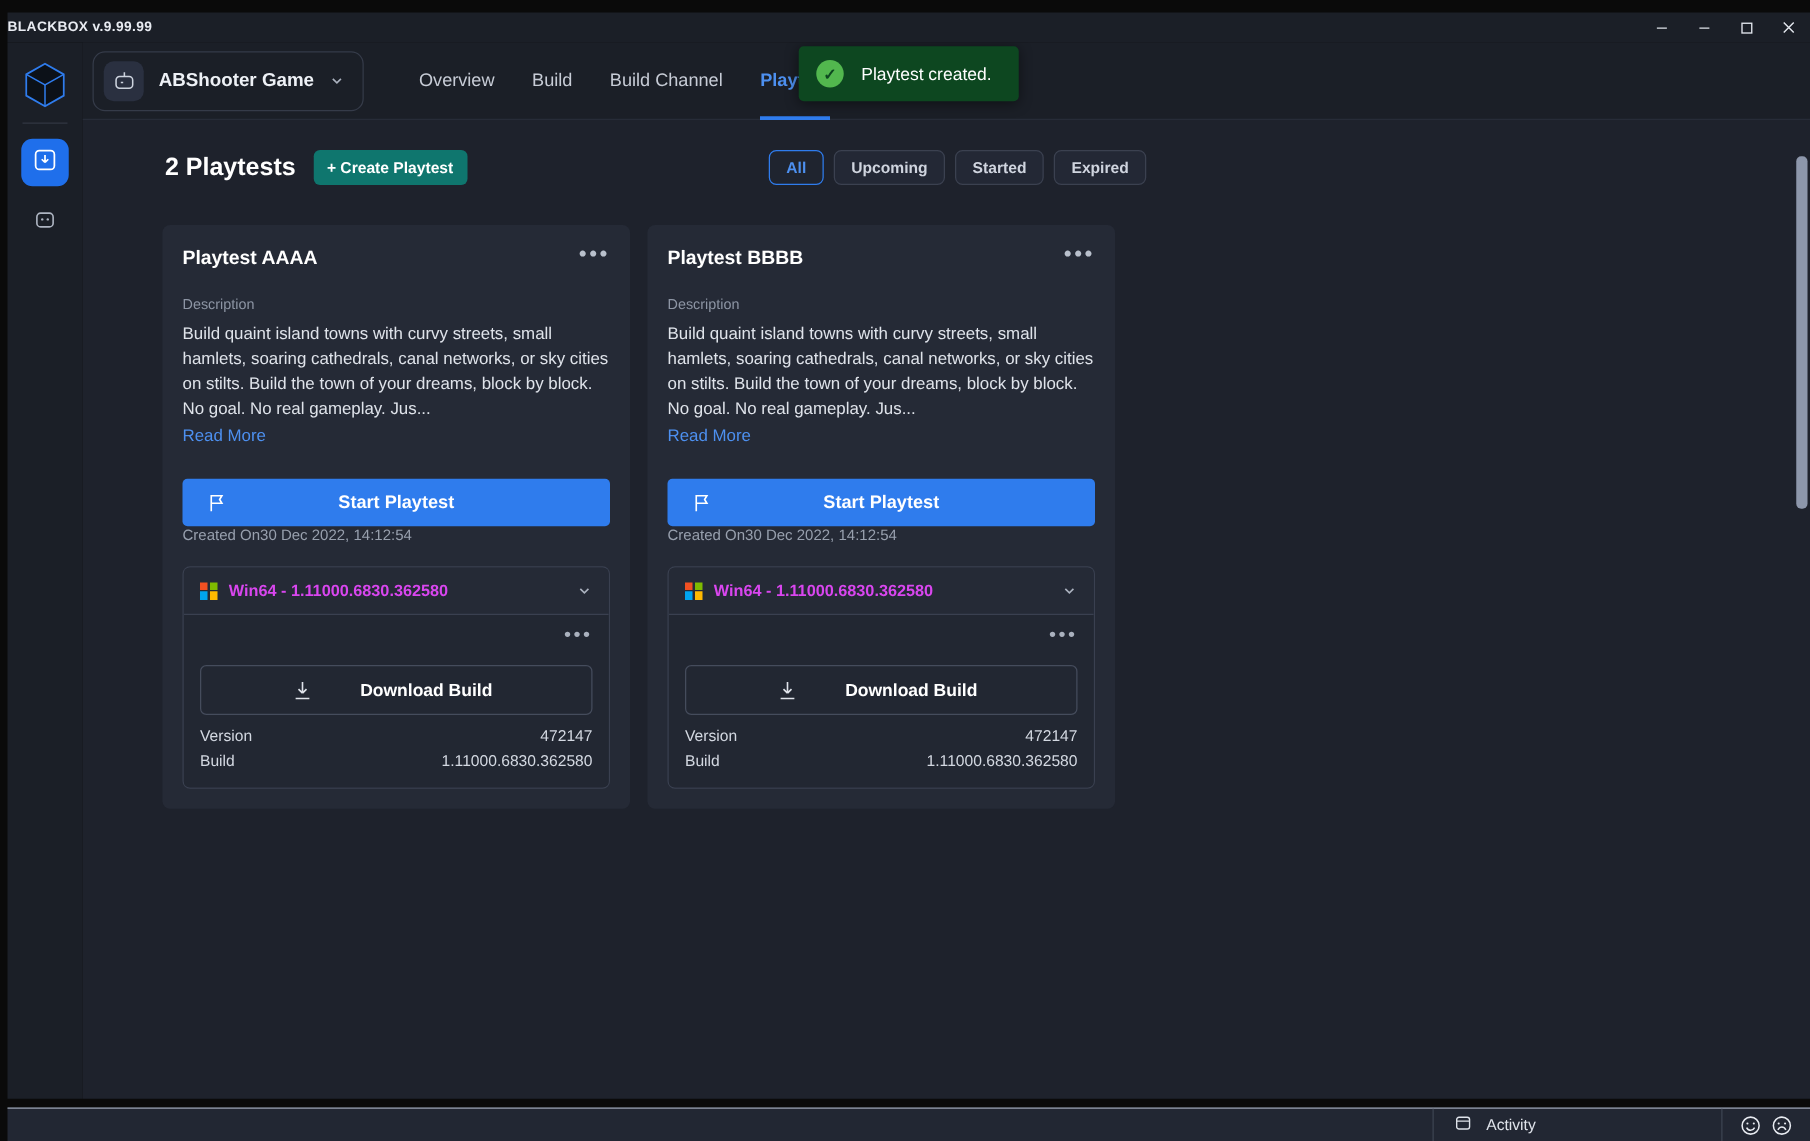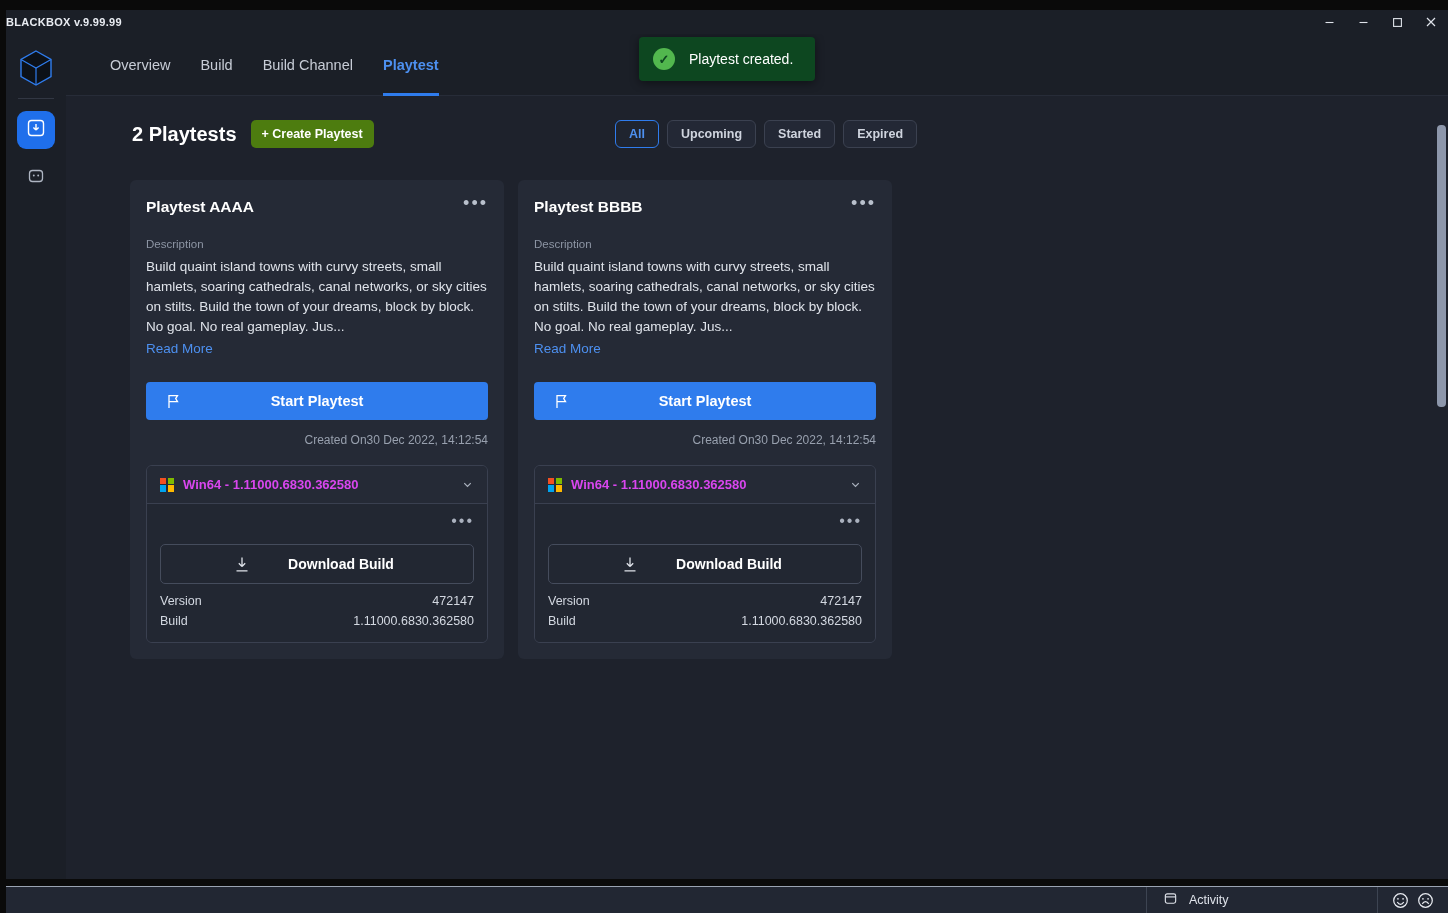--- a/index.html
+++ b/index.html
@@ -130,21 +130,21 @@
   .toast-text { font-size: 14px; color: #fff; }
 
   
   .content { position: relative; padding: 0 0 0 0; height: 783px; }
   .toolbar {
     display: flex; align-items: center;
     padding: 24px 0 0 66px; position: relative;
   }
   .count { font-size: 20px; font-weight: bold; color: #fff; }
   .create-btn {
-    margin-left: 14px; background: #4d7c0f; color: #fff;
+    margin-left: 14px; background: #0f766e; color: #fff;
     font-size: 12.5px; font-weight: bold;
     border-radius: 5px; padding: 7px 11px;
   }
   .filters {
     position: absolute; left: 549px; top: 24px;
     display: flex; gap: 8px;
   }
   .filter {
     font-size: 12.5px; font-weight: bold; color: #cfd4de;
     border: 1px solid #3b4150; border-radius: 6px;
@@ -166,22 +166,22 @@
 
   .start-btn {
     margin-top: 25px; height: 38px; background: #2f7ced;
     border-radius: 4px; display: flex; align-items: center; justify-content: center;
     position: relative;
   }
   .start-btn .flag { position: absolute; left: 20px; display: flex; color: #fff; }
   .start-btn span { font-size: 14.5px; font-weight: bold; color: #fff; }
 
   .meta-row {
-    display: flex; justify-content: flex-end;
-    font-size: 12px; color: #98a0ae; margin-top: 13px;
+    display: flex; justify-content: flex-start;
+    font-size: 12px; color: #98a0ae; 
   }
 
   .build-box {
     margin-top: 18px; border: 1px solid #3a4050; border-radius: 6px;
     overflow: hidden;
   }
   .build-head {
     height: 38px; display: flex; align-items: center; padding: 0 13px;
     border-bottom: 1px solid #3a4050; background: #252a36;
   }
@@ -282,20 +282,35 @@
           <circle cx="7.8" cy="9.5" r=".95" fill="currentColor" stroke="none"></circle>
           <circle cx="12.2" cy="9.5" r=".95" fill="currentColor" stroke="none"></circle>
         </svg>
       </span>
     </div>
   </div>
 
   <div class="main">
 
     <div class="header">
+      <div class="game-select">
+        <div class="game-icon">
+          <svg width="19" height="19" viewBox="0 0 20 20" fill="none" stroke="currentColor" stroke-width="1.3">
+            <rect x="3" y="6.5" width="14" height="10" rx="3"></rect>
+            <path d="M10 3v3.5"></path>
+            <path d="M7 11.5h2M12 11h.01"></path>
+          </svg>
+        </div>
+        <div class="game-name">ABShooter Game</div>
+        <div class="chev">
+          <svg width="13" height="13" viewBox="0 0 14 14" fill="none" stroke="currentColor" stroke-width="1.4">
+              <path d="M3.5 5.5L7 9l3.5-3.5"></path>
+            </svg>
+        </div>
+      </div>
 
       <div class="nav">
         <div class="nav-item">Overview</div>
         <div class="nav-item">Build</div>
         <div class="nav-item">Build Channel</div>
         <div class="nav-item active">Playtest</div>
       </div>
 
 
       <div class="toast">

